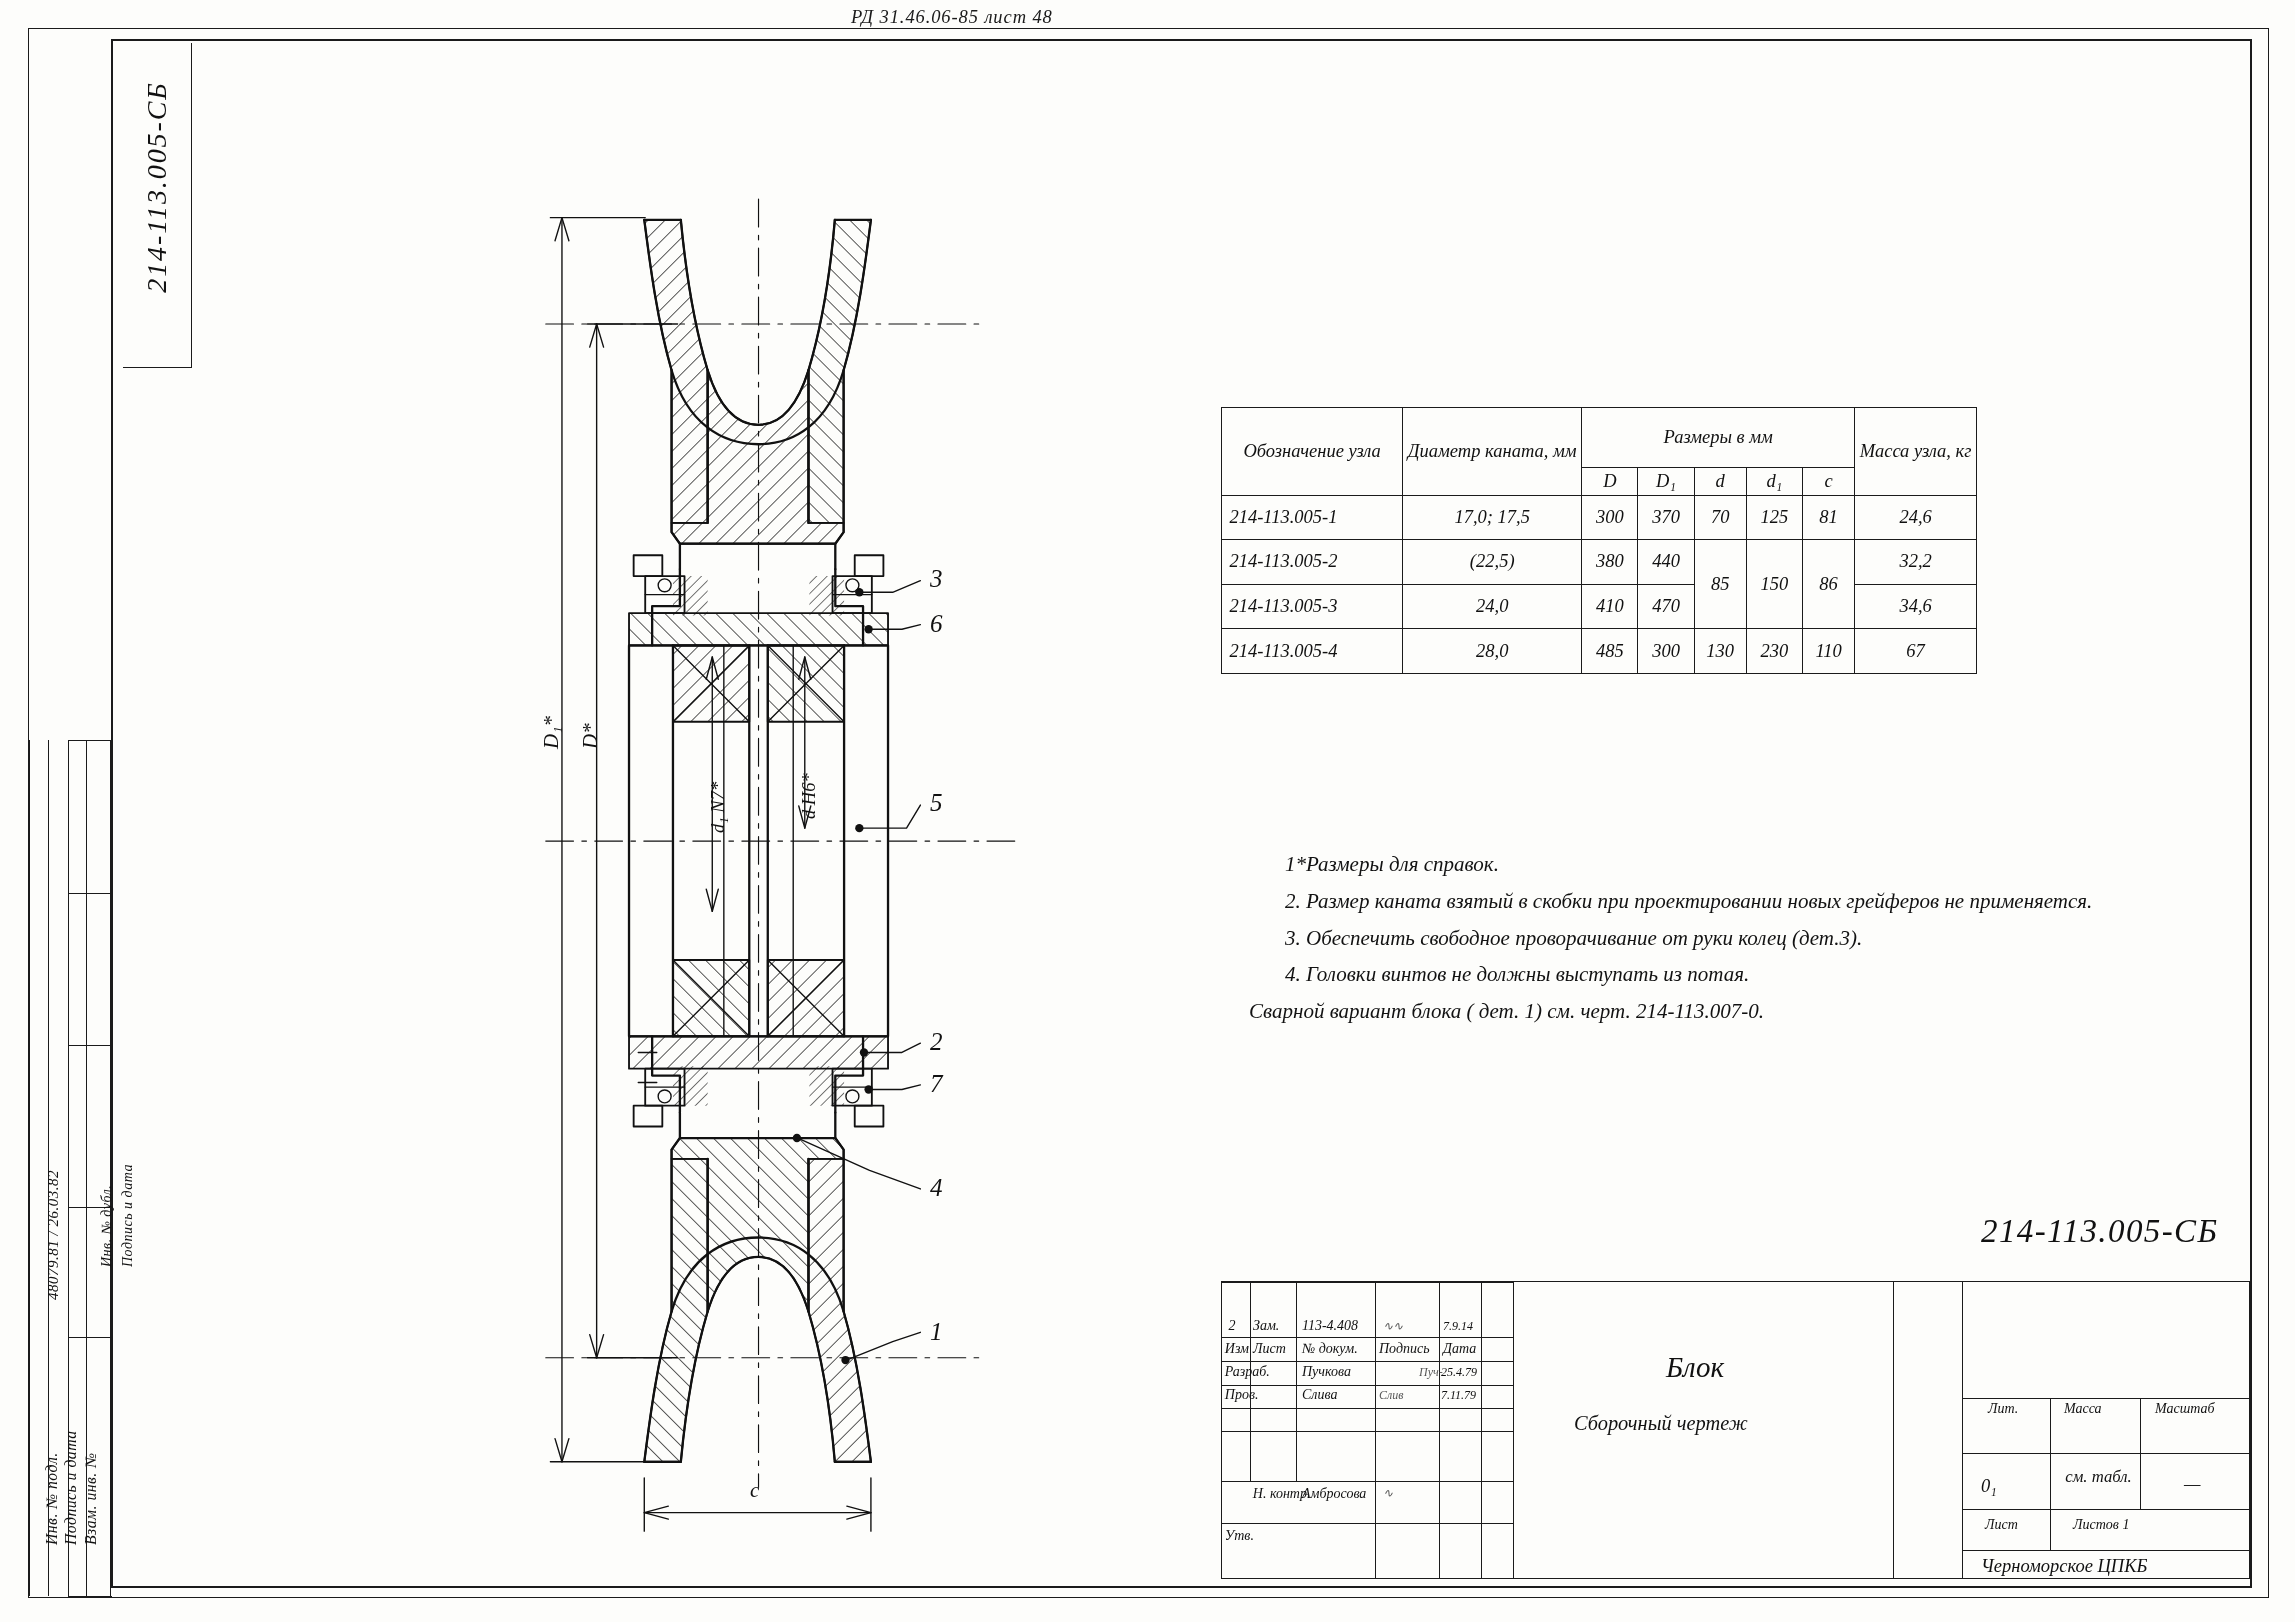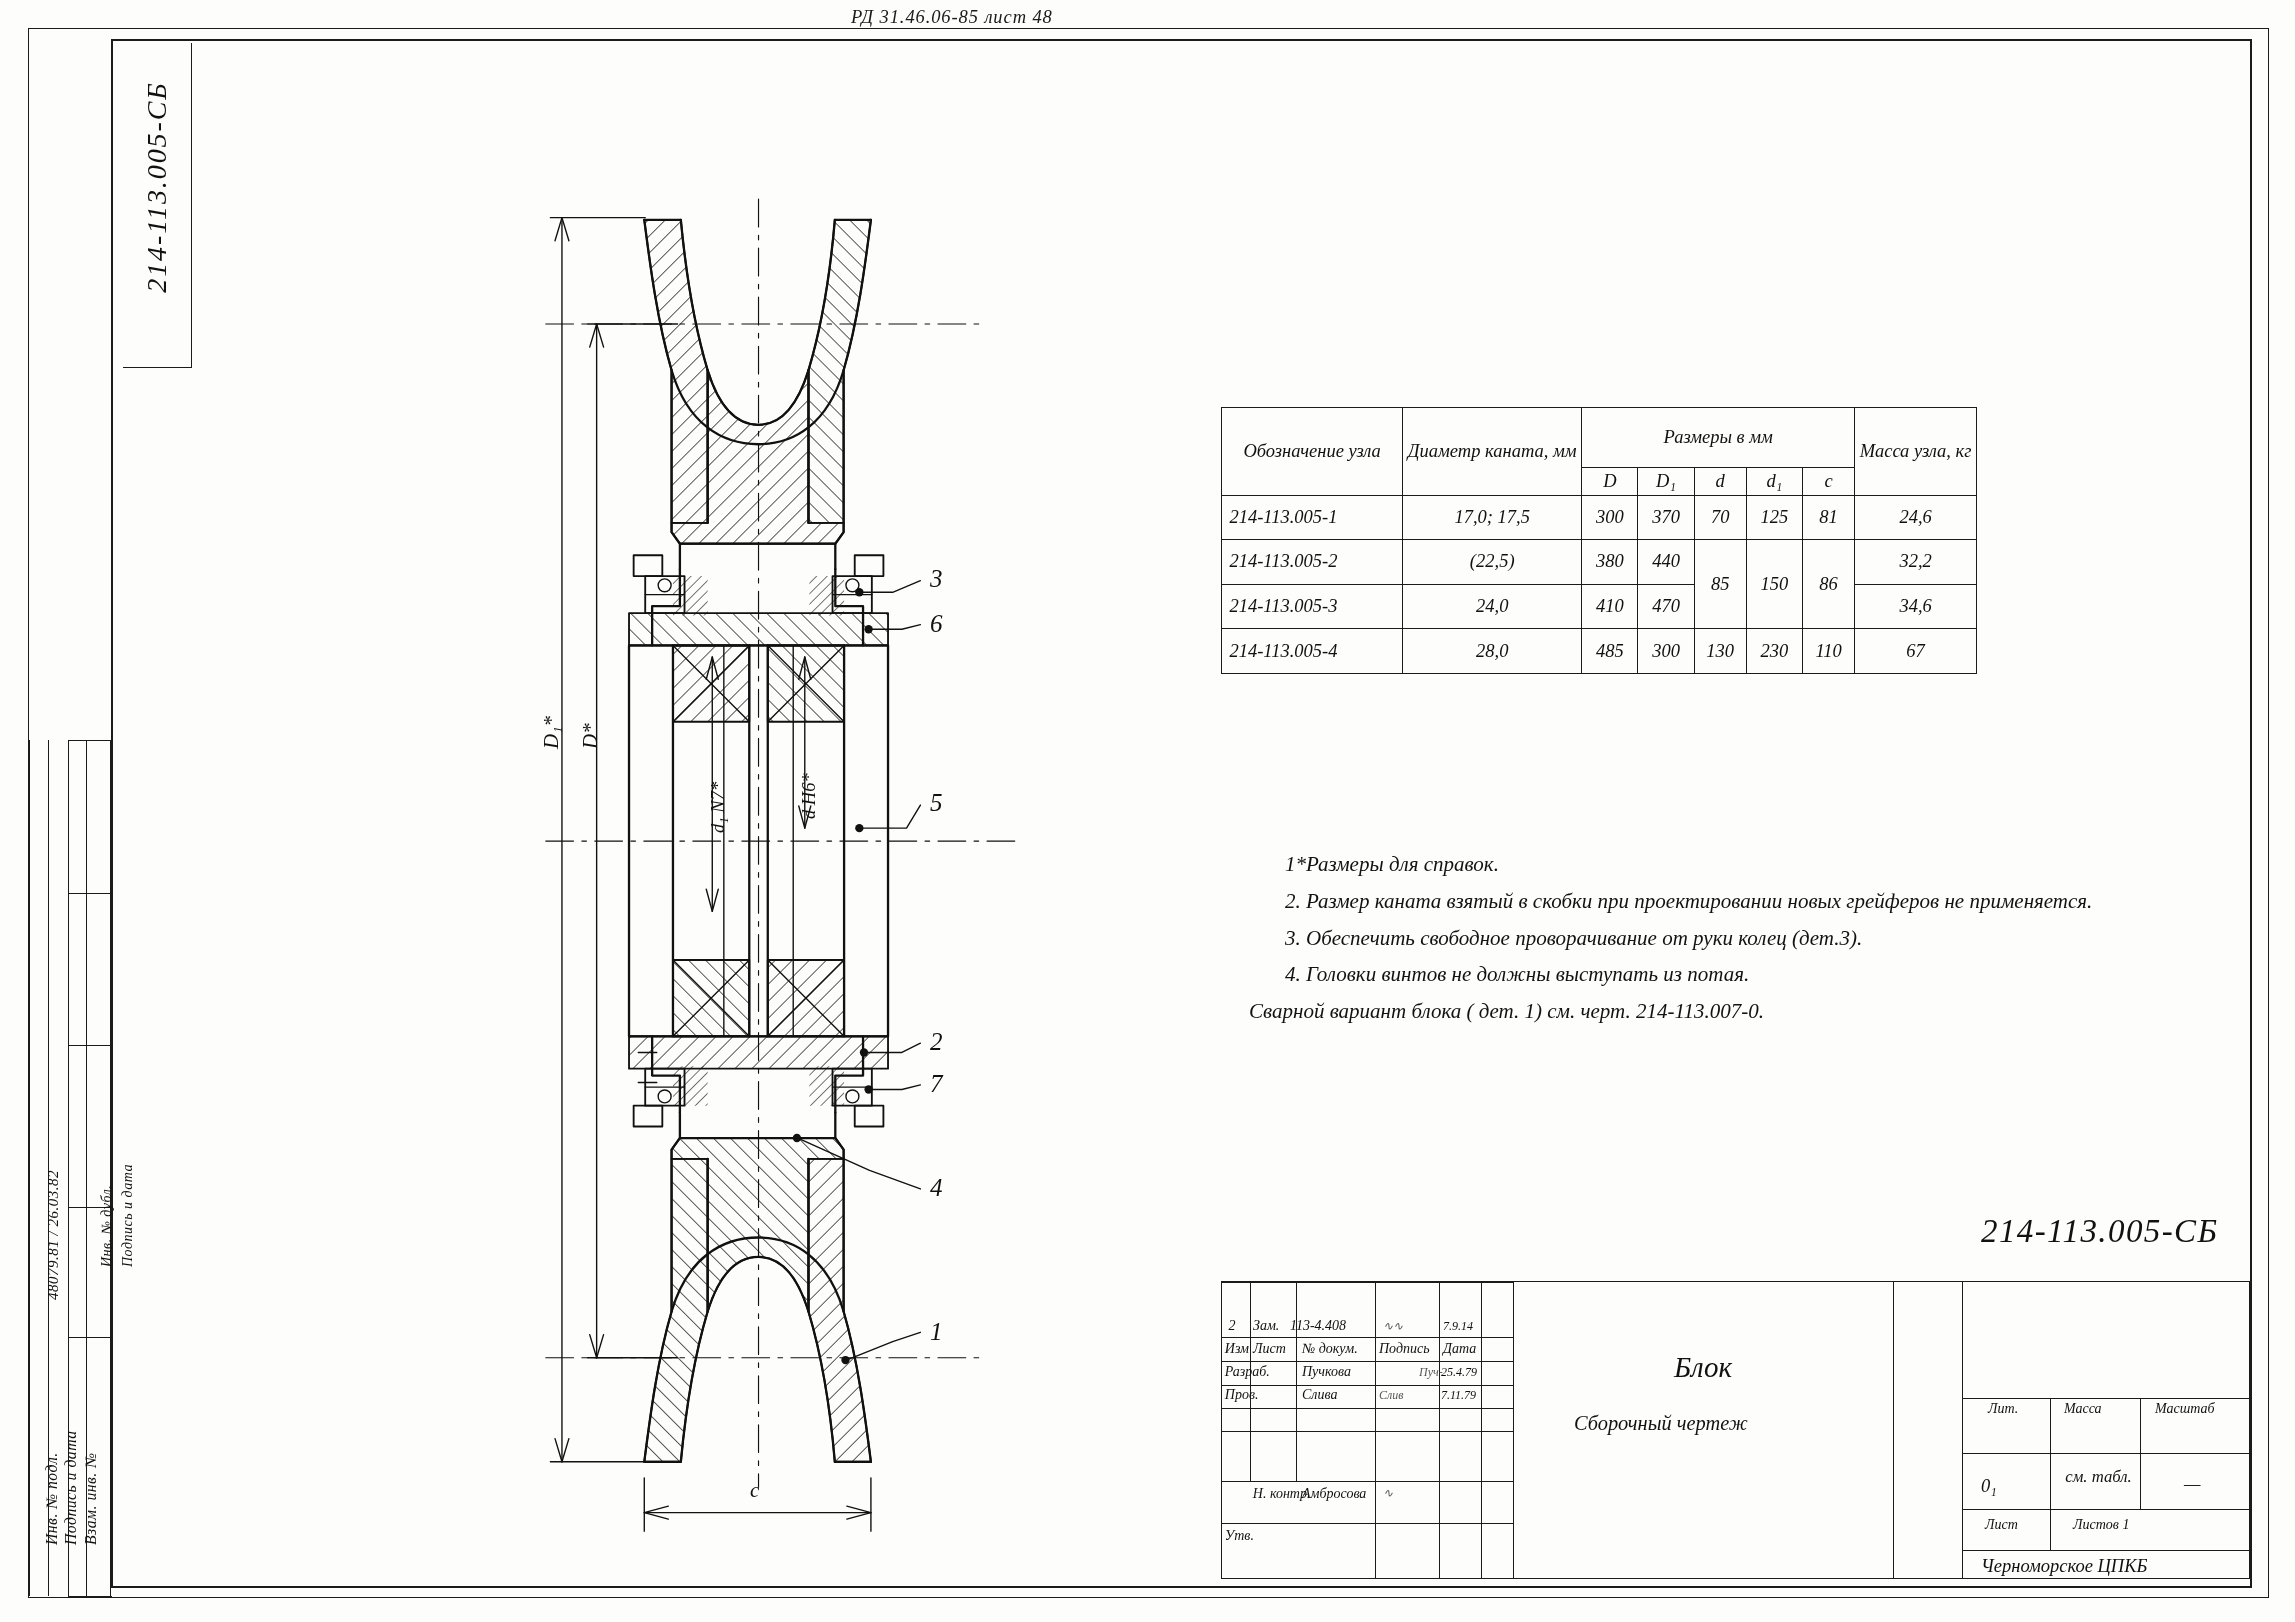--- a/index.html
+++ b/index.html
@@ -326,21 +326,21 @@
     <div class="vline" style="left:28px;  top:0;   height:199px;"></div>
     <div class="vline" style="left:74px; top:0;   height:199px;"></div>
     <div class="vline" style="left:153px; top:0;   height:296px;"></div>
     <div class="vline" style="left:217px; top:0;   height:296px;"></div>
     <div class="vline" style="left:259px; top:0;   height:296px;"></div>
     <div class="hln" style="left:0; top:0; width:291px;"></div>
 
     <div class="vline" style="left:671px; top:0; height:296px;"></div>
 
     <div class="st-big" style="left:759px; top:-69px;">214-113.005-СБ</div>
-    <div class="st-mid" style="left:444px; top:69px; font-size:29px;margin-left:8px;">Блок</div>
+    <div class="st-mid" style="left:444px; top:69px; font-size:29px;">Блок</div>
     <div class="st-mid" style="left:352px; top:130px; font-size:20.4px;">Сборочный чертеж</div>
 
     <div class="st-label" style="left:766px; top:119px;">Лит.</div>
     <div class="st-label" style="left:842px; top:119px;">Масса</div>
     <div class="st-label" style="left:925px; top:119px;margin-left:8px;">Масштаб</div>
 
     <div class="st-label" style="left:759px; top:194px; font-size:18.5px;">0₁</div>
     <div class="st-label" style="left:842px; top:185px; font-size:16.7px; width:69px; white-space:normal; text-align:center;">см. табл.</div>
     <div class="st-label" style="left:962px; top:192px; font-size:18.5px;">—</div>
 
@@ -350,21 +350,21 @@
     <div class="st-mid" style="left:759px; top:274px; font-size:18.5px;">Черноморское ЦПКБ</div>
 
     <div class="st-label" style="left:2.8px;   top:59px;">Изм</div>
     <div class="st-label" style="left:31px;  top:59px;">Лист</div>
     <div class="st-label" style="left:80px; top:59px;">№ докум.</div>
     <div class="st-label" style="left:157px; top:59px;">Подпись</div>
     <div class="st-label" style="left:221px; top:59px;">Дата</div>
 
     <div class="st-label" style="left:6.5px;  top:36px;">2</div>
     <div class="st-label" style="left:31px;  top:36px;">Зам.</div>
-    <div class="st-label" style="left:68px; top:36px;">113-4.408</div>
+    <div class="st-label" style="left:80px; top:36px;">113-4.408</div>
     <div class="st-scribble" style="left:161px; top:37px;">∿∿</div>
     <div class="st-label" style="left:221px; top:37px; font-size:12px;font-style:italic;">7.9.14</div>
 
     <div class="st-label" style="left:2.8px;   top:82px;">Разраб.</div>
     <div class="st-label" style="left:80px; top:82px;">Пучкова</div>
     <div class="st-scribble" style="left:157px; top:83px;margin-left:40px;">Пуч-</div>
     <div class="st-label" style="left:219px; top:83px; font-size:12px;">25.4.79</div>
 
     <div class="st-label" style="left:2.8px;   top:105px;">Пров.</div>
     <div class="st-label" style="left:80px; top:105px;">Слива</div>

